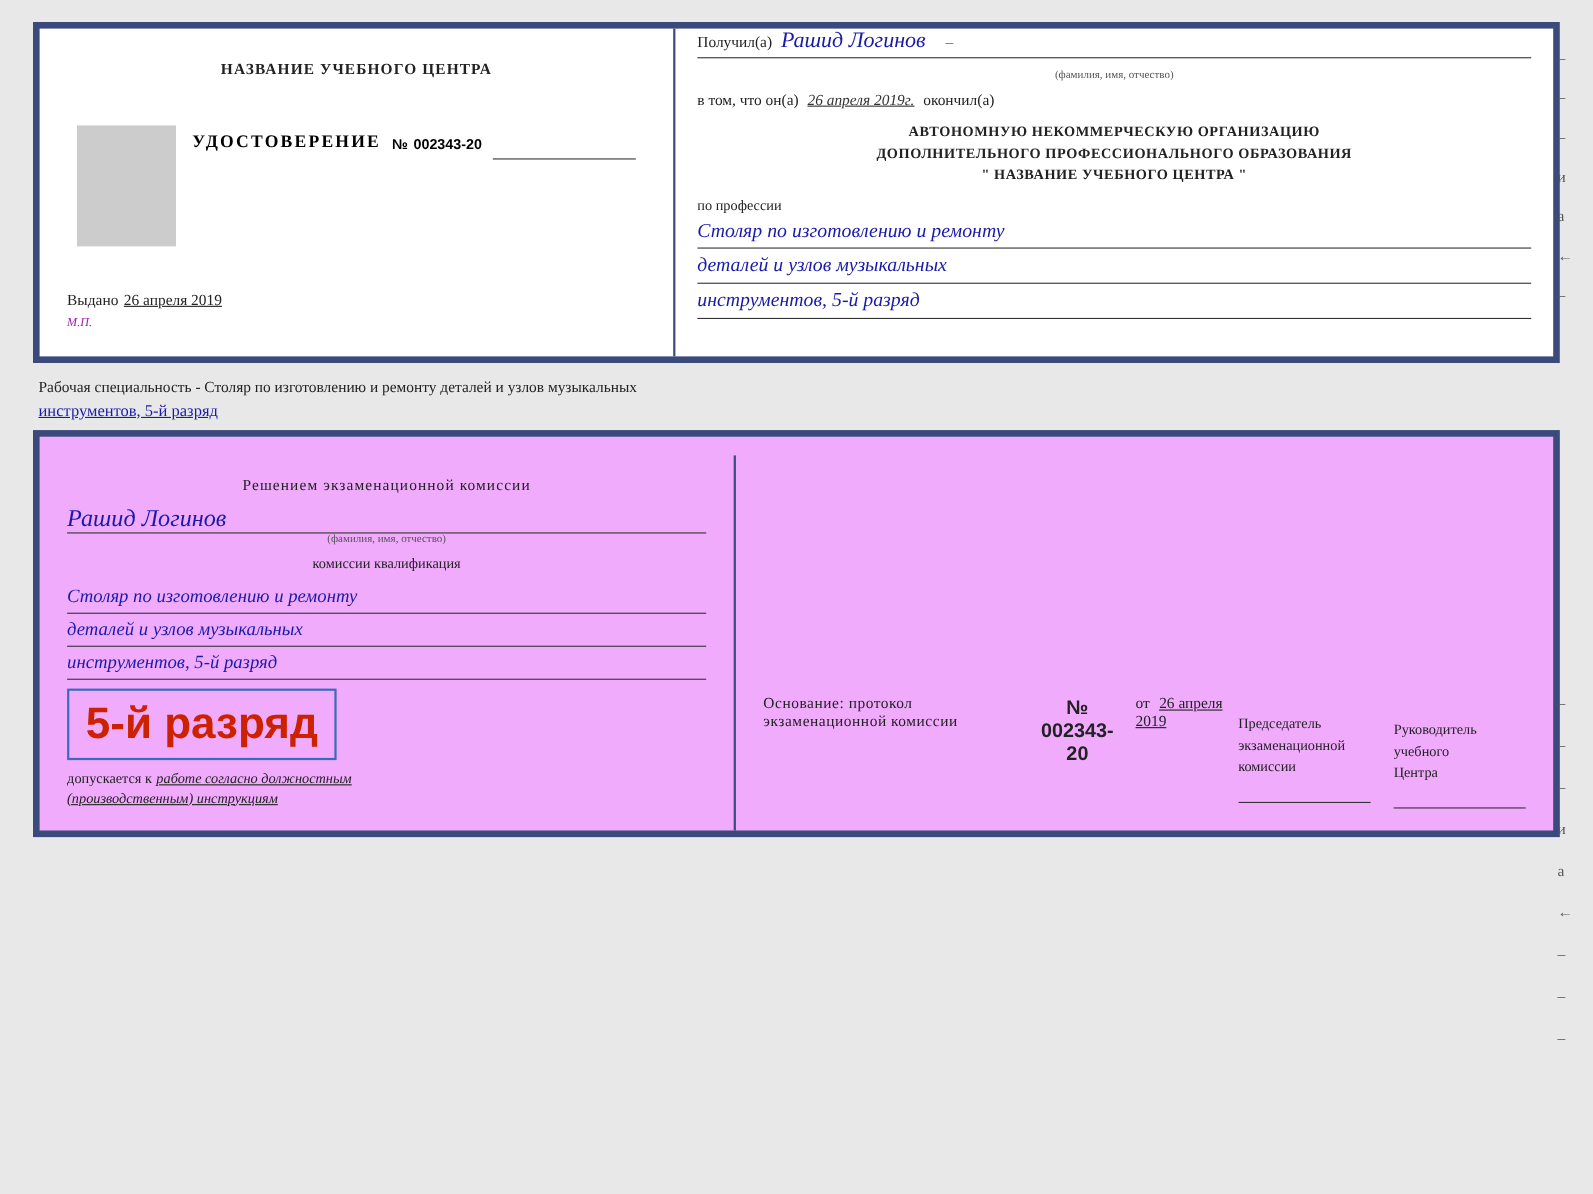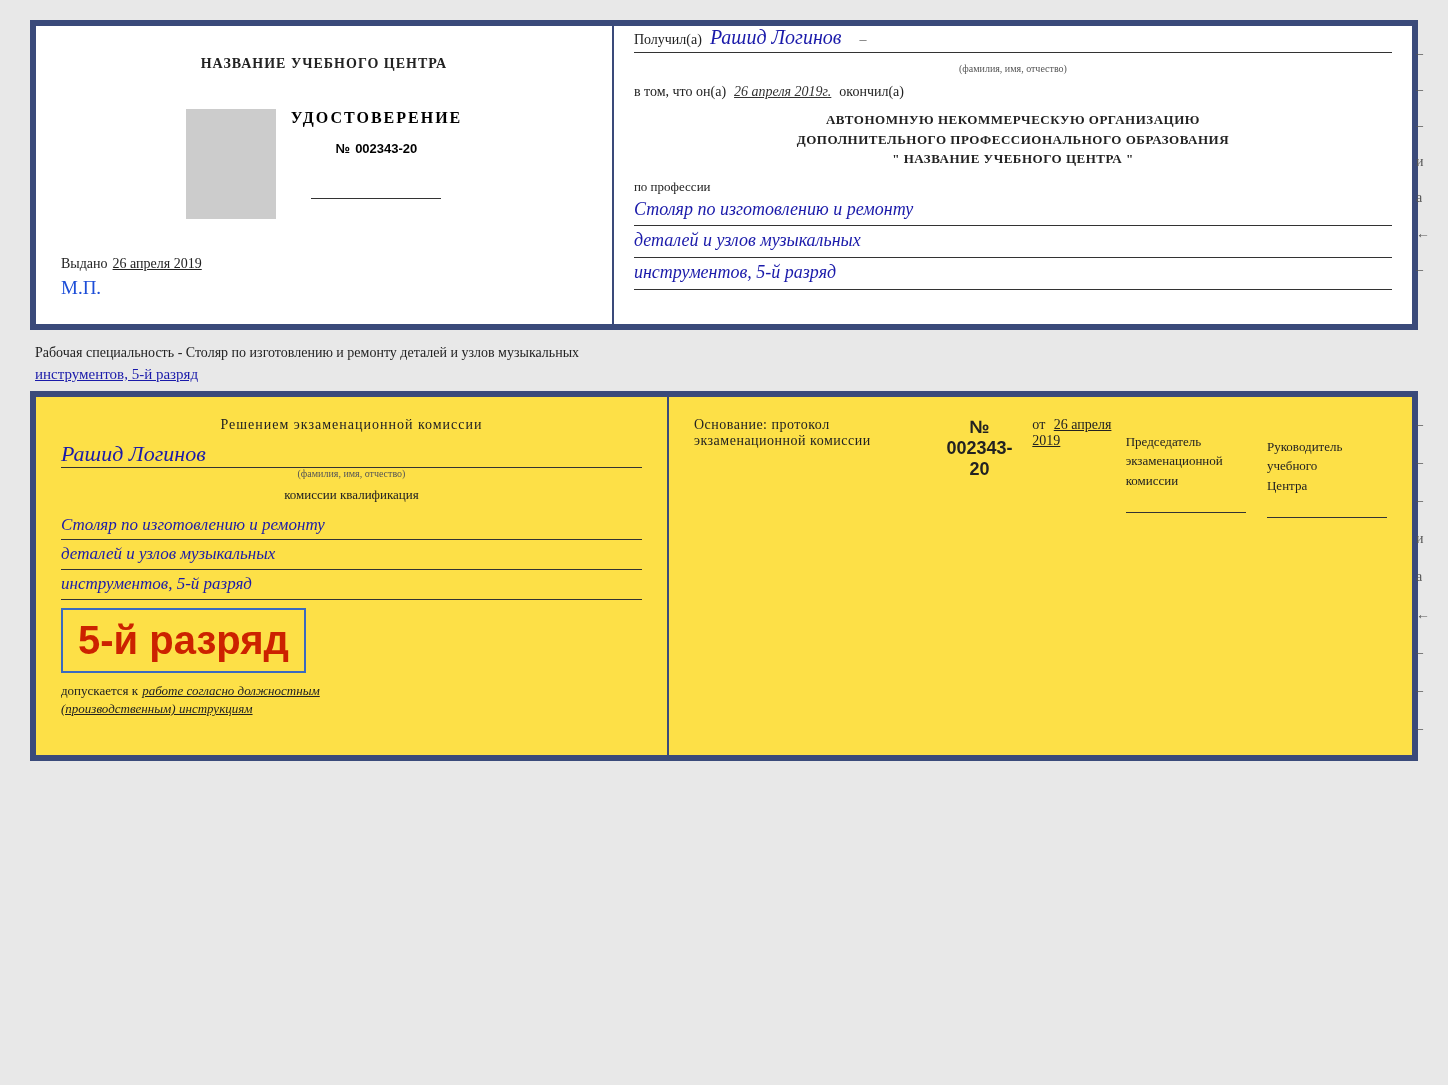--- a/index.html
+++ b/index.html
@@ -103,23 +103,24 @@
       color: #222;
     }
 
     .issued-date {
       font-size: 14px;
       color: #222;
       text-decoration: underline;
     }
 
     .mp-line {
-      font-size: 19px;
-      color: #1d4ed8;
+      font-size: 11px;
+      color: #a21caf;
       margin-top: 5px;
+      font-style: italic;
     }
 
     .recipient-name {
       font-family: 'Segoe Script', 'Comic Sans MS', cursive;
       font-size: 20px;
       color: #1a1aaa;
       font-style: italic;
     }
 
     .fio-label {
@@ -197,24 +198,25 @@
       text-decoration: underline;
       color: #1a1aaa;
       font-family: 'Segoe Script', 'Comic Sans MS', cursive;
       font-size: 15px;
     }
 
     
     .cert-bottom {
       display: flex;
       border: 6px solid #3a4a7a;
-      background: #fde047;
+      background: #f0abfc;
       margin: 0 20px 10px 20px;
       min-height: 370px;
       position: relative;
+      align-items: flex-end;
     }
 
     .cert-bottom-left-panel {
       width: 46%;
       border-right: 2px solid #3a4a7a;
       padding: 20px 25px;
       display: flex;
       flex-direction: column;
       gap: 8px;
     }
@@ -352,21 +354,21 @@
 <div class="page-wrapper">
 
   <div class="cert-top">
 
     <div class="cert-top-left">
       <div class="org-name">НАЗВАНИЕ УЧЕБНОГО ЦЕНТРА</div>
 
       <div class="cert-middle-section">
         <div style="display:flex; align-items:flex-start; gap:0;">
           <div class="gray-box"></div>
-          <div style="display:flex;flex-direction:column;align-items:center;gap:10px;">
+          <div style="display:flex;align-items:center;gap:10px;">
             <div class="cert-udostoverenie">УДОСТОВЕРЕНИЕ</div>
             <div class="cert-number">
               <span>№</span>
               <span>002343-20</span>
             </div>
             <div style="border-bottom:1px solid #333; width:130px; margin-top:30px;"></div>
           </div>
         </div>
       </div>
 

